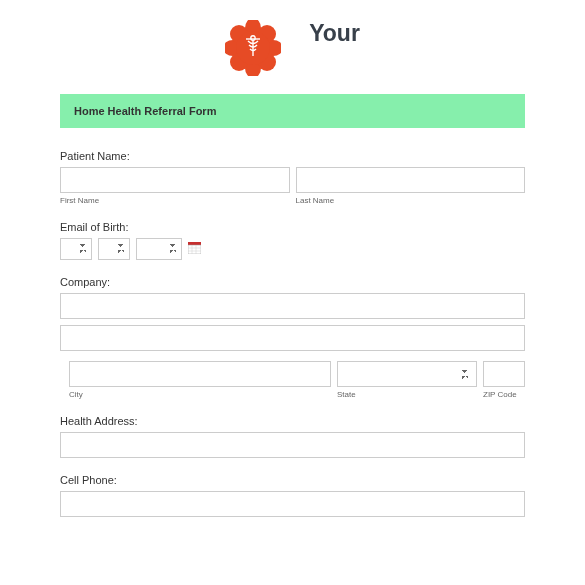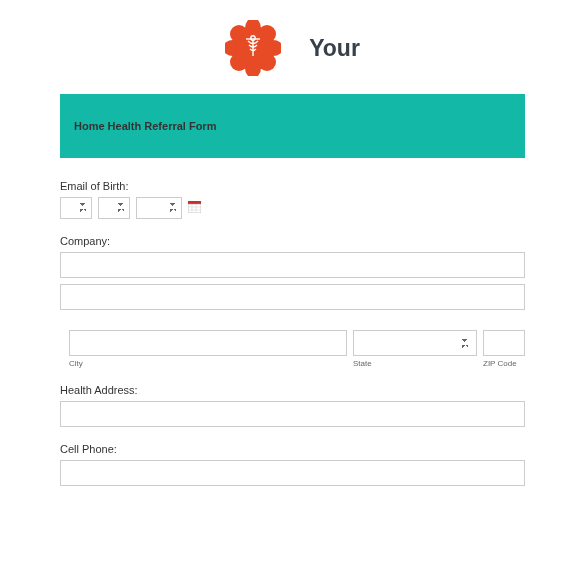--- a/index.html
+++ b/index.html
@@ -1,29 +1,29 @@
 <!DOCTYPE html>
 <html><head>
 <meta charset="utf-8">
 <style>
 * { box-sizing: border-box; margin: 0; padding: 0; }
 body { font-family: -apple-system, BlinkMacSystemFont, "Segoe UI", Arial, sans-serif; background: #fff; color: #333; width: 585px; }
 .container { padding: 20px 60px 10px 60px; }
-.logo-block { display: flex; align-items: center; justify-content: center; gap: 28px; margin-bottom: 18px; }
+.logo-block { display: flex; justify-content: center; gap: 28px; margin-bottom: 18px; }
 .logo-icon { width: 56px; height: 56px; }
 .logo-text { font-size: 23px; font-weight: 600; color: #38404a; line-height: 1.15; }
-.form-title-bar { background: #14b8a6; padding: 26px 14px; font-size: 11px; font-weight: 700; color: #333; margin-bottom: 22px; }
+.form-title-bar { background: #86efac; padding: 11px 14px; font-size: 11px; font-weight: 700; color: #333; margin-bottom: 22px; }
 .field { margin-bottom: 16px; }
 .label { font-size: 11px; color: #333; margin-bottom: 5px; display: block; }
 .sublabel { font-size: 8px; color: #666; margin-top: 3px; display: block; }
 .row2 { display: flex; gap: 6px; }
 .row2 > div { flex: 1; }
 .row3 { display: flex; gap: 6px; }
 .row3 .city { flex: 1; }
-.row3 .state { width: 124px; }
+.row3 .state { width: 140px; }
 .row3 .zip { width: 42px; }
 input[type=text], select.full { width: 100%; border: 1px solid #ccc; height: 26px; padding: 3px 6px; font-size: 11px; background: #fff; }
 select.full { appearance: none; -webkit-appearance: none; background-image: linear-gradient(45deg, transparent 48%, #666 48%), linear-gradient(135deg, #666 48%, transparent 48%), linear-gradient(315deg, transparent 48%, #666 48%), linear-gradient(225deg, #666 48%, transparent 48%); background-position: calc(100% - 11px) 8px, calc(100% - 8px) 8px, calc(100% - 11px) 14px, calc(100% - 8px) 14px; background-size: 3px 3px; background-repeat: no-repeat; padding-right: 20px; }
 .dob-row { display: flex; gap: 6px; align-items: center; }
 select.spin { border: 1px solid #ccc; height: 22px; font-size: 10px; padding: 0 14px 0 5px; background: #fff; appearance: none; -webkit-appearance: none; background-image: linear-gradient(45deg, transparent 48%, #666 48%), linear-gradient(135deg, #666 48%, transparent 48%), linear-gradient(315deg, transparent 48%, #666 48%), linear-gradient(225deg, #666 48%, transparent 48%); background-position: calc(100% - 8px) 5px, calc(100% - 5px) 5px, calc(100% - 8px) 11px, calc(100% - 5px) 11px; background-size: 3px 3px; background-repeat: no-repeat; }
 .dob-row .m { width: 32px; }
 .dob-row .d { width: 32px; }
 .dob-row .y { width: 46px; }
 .cal-icon { display: inline-block; }
 .addr-stack input { margin-bottom: 6px; }
@@ -57,20 +57,33 @@
         </g>
       </svg>
     </span>
     <div class="logo-text">
       <div>Your</div>
     </div>
   </div>
 
   <div class="form-title-bar">Home Health Referral Form</div>
 
+  <div class="field">
+    <span class="label">Patient Name:</span>
+    <div class="row2">
+      <div>
+        <input type="text" value="" style="">
+        <span class="sublabel">First Name</span>
+      </div>
+      <div>
+        <input type="text" value="" style="">
+        <span class="sublabel">Last Name</span>
+      </div>
+    </div>
+  </div>
 
   <div class="field">
     <span class="label">Email of Birth:</span>
     <div class="dob-row">
       <select class="spin m"><option></option></select>
       <select class="spin d"><option></option></select>
       <select class="spin y"><option></option></select>
       <span class="cal-icon">
         <svg width="13" height="12" viewBox="0 0 13 12">
           <rect x="0" y="0" width="13" height="3" fill="#c73030"></rect>
@@ -83,21 +96,21 @@
       </span>
     </div>
   </div>
 
   <div class="field">
     <span class="label">Company:</span>
     <div class="addr-stack">
       <input type="text" value="" style="">
       <input type="text" value="" style="">
     </div>
-    <div class="row3" style="margin-top:20px;padding-left:9px;">
+    <div class="row3" style="margin-top:10px;padding-left:9px;">
       <div class="city">
         <input type="text" value="" style="">
         <span class="sublabel">City</span>
       </div>
       <div class="state">
         <select class="full"><option></option></select>
         <span class="sublabel">State</span>
       </div>
       <div class="zip">
         <input type="text" value="" style="">

